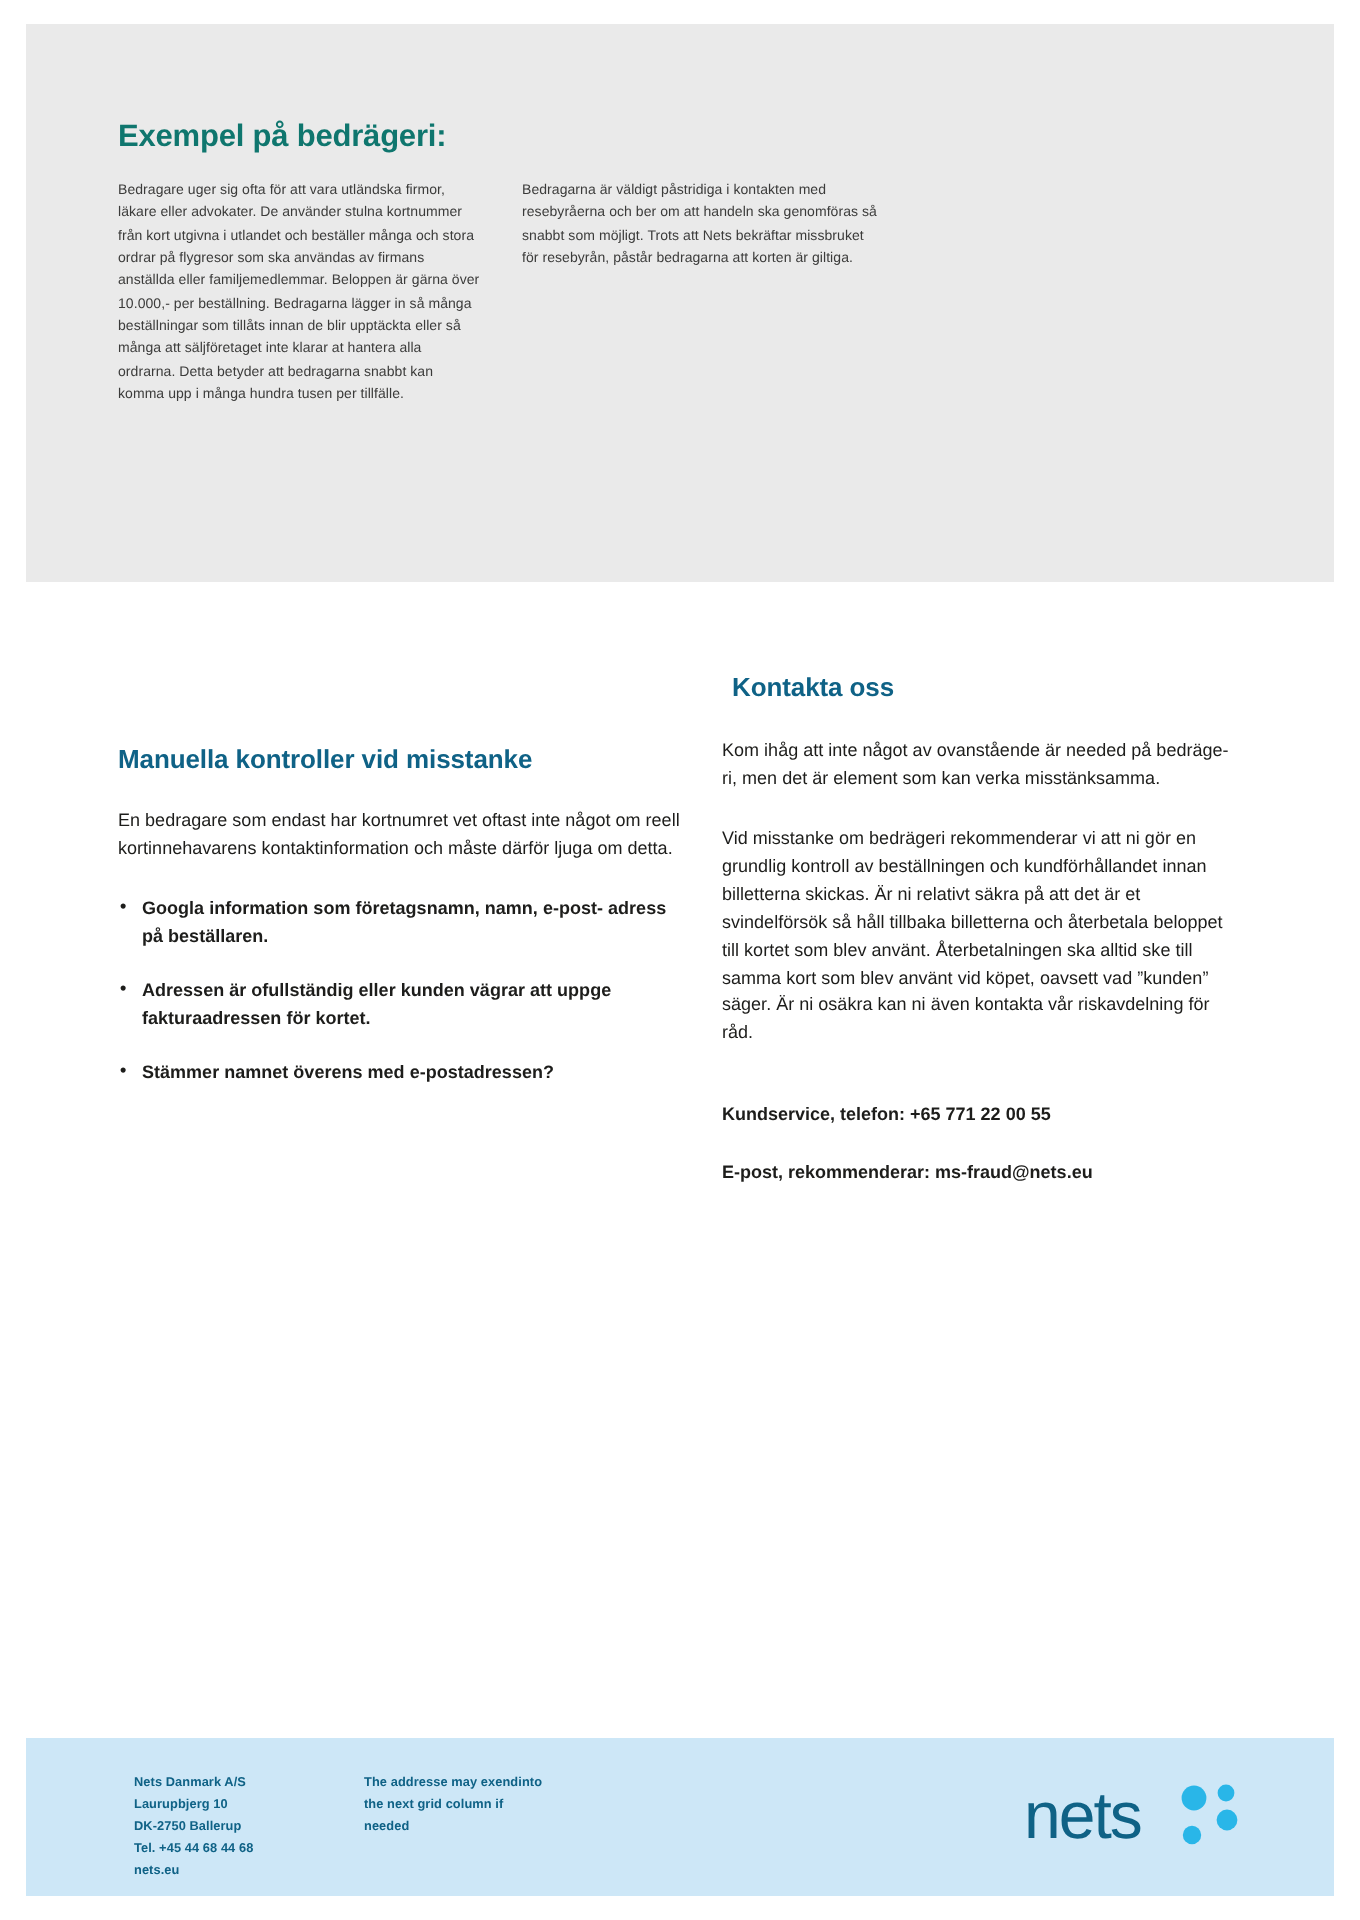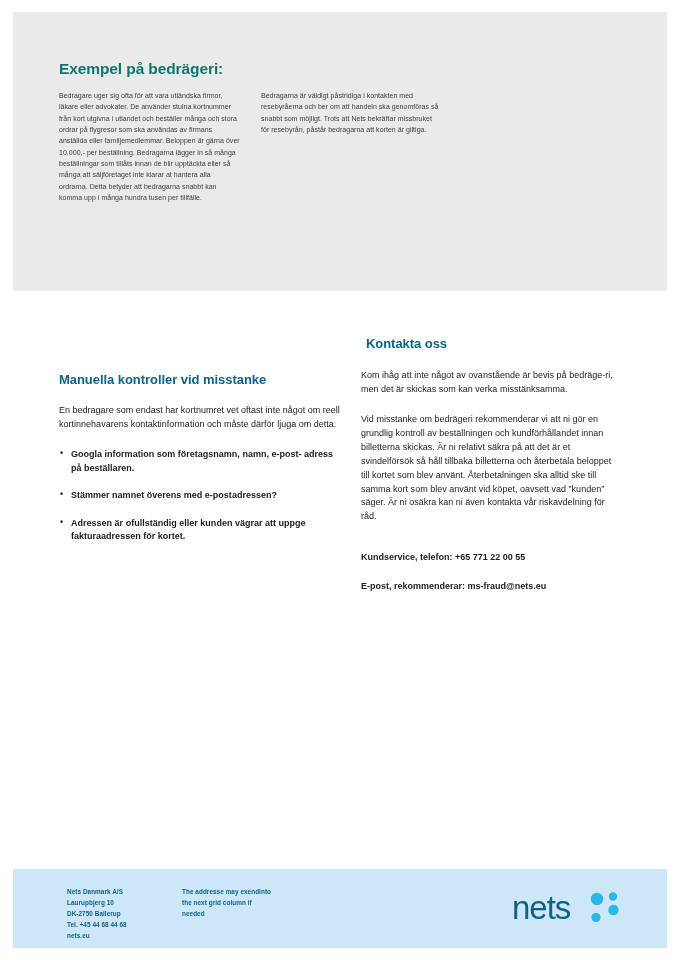--- a/index.html
+++ b/index.html
@@ -212,29 +212,29 @@
 
   <div class="content">
 
     <div class="col-left">
       <h2 class="sec-heading">Manuella kontroller vid misstanke</h2>
 
       <p class="para">En bedragare som endast har kortnumret vet oftast inte något om reell kortinnehavarens kontaktinformation och måste därför ljuga om detta.</p>
 
       <ul class="checks">
         <li>Googla information som företagsnamn, namn, e-post- adress på beställaren.</li>
+        <li>Adressen är ofullständig eller kunden vägrar att uppge fakturaadressen för kortet.</li>
         <li>Stämmer namnet överens med e-postadressen?</li>
-        <li>Adressen är ofullständig eller kunden vägrar att uppge fakturaadressen för kortet.</li>
       </ul>
     </div>
 
     <div class="col-right">
       <h2 class="sec-heading right-offset">Kontakta oss</h2>
 
-      <p class="para">Kom ihåg att inte något av ovanstående är bevis på bedräge-ri, men det är skickas som kan verka misstänksamma.</p>
+      <p class="para">Kom ihåg att inte något av ovanstående är needed på bedräge-ri, men det är element som kan verka misstänksamma.</p>
 
       <p class="para tight">Vid misstanke om bedrägeri rekommenderar vi att ni gör en grundlig kontroll av beställningen och kundförhållandet innan billetterna skickas. Är ni relativt säkra på att det är et svindelförsök så håll tillbaka billetterna och återbetala beloppet till kortet som blev använt. Återbetalningen ska alltid ske till samma kort som blev använt vid köpet, oavsett vad ”kunden” säger. Är ni osäkra kan ni även kontakta vår riskavdelning för råd.</p>
 
       <p class="contact-line">Kundservice, telefon: +65 771 22 00 55</p>
 
       <p class="contact-line last">E-post, rekommenderar: ms-fraud@nets.eu</p>
     </div>
 
   </div>
 

